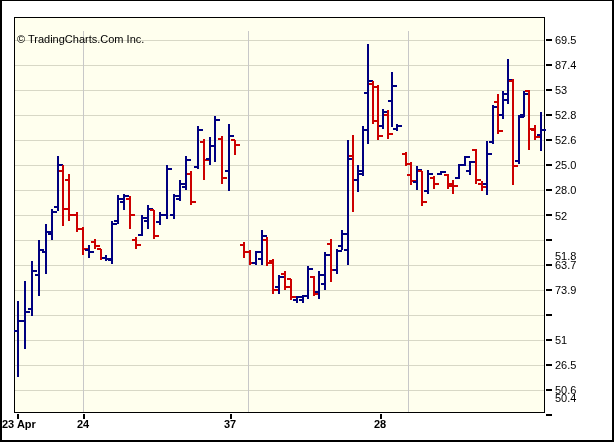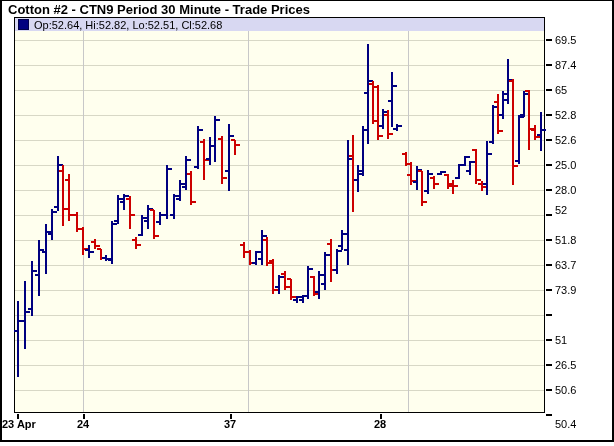--- a/index.html
+++ b/index.html
@@ -44,21 +44,20 @@
   .xtick{position:absolute;width:2px;height:5px;background:#000;}
   .xlabel{position:absolute;font-size:11px;font-weight:bold;color:#000;white-space:nowrap;}
   .bar-hl{position:absolute;width:2px;}
   .bar-tick{position:absolute;width:4px;height:2px;}
 </style>
 </head>
 <body>
 
 <div class="screen">
 
-  <div class="page-title">Cotton #2 - CTN9 Period 30 Minute - Trade Prices</div>
 
   <div class="plot" id="plot" style="background: rgb(255, 255, 238);"></div>
 
   <div id="grid-layer">
       <div class="gridline-h" style="left: 15px; top: 40px; width: 529px; background: rgb(216, 216, 198); position: absolute;"></div>
       <div class="gridline-h" style="left: 15px; top: 65px; width: 529px; background: rgb(216, 216, 198); position: absolute;"></div>
       <div class="gridline-h" style="left: 15px; top: 90px; width: 529px; background: rgb(216, 216, 198); position: absolute;"></div>
       <div class="gridline-h" style="left: 15px; top: 115px; width: 529px; background: rgb(216, 216, 198); position: absolute;"></div>
       <div class="gridline-h" style="left: 15px; top: 140px; width: 529px; background: rgb(216, 216, 198); position: absolute;"></div>
       <div class="gridline-h" style="left: 15px; top: 165px; width: 529px; background: rgb(216, 216, 198); position: absolute;"></div>
@@ -346,61 +345,58 @@
       <div class="bar-hl" style="left: 540px; top: 112px; height: 39px; background: rgb(0, 0, 128); position: absolute;"></div>
       <div class="bar-tick" style="left: 537px; top: 134px; background: rgb(0, 0, 128); position: absolute;"></div>
       <div class="bar-tick" style="left: 542px; top: 129px; background: rgb(0, 0, 128); position: absolute;"></div>
     </div>
   <div id="yaxis-layer">
       <div class="ytick" style="left: 546px; top: 39px; width: 6px; position: absolute;"></div>
       <div class="ylabel" style="left: 555px; top: 34px; position: absolute;">69.5</div>
       <div class="ytick" style="left: 546px; top: 64px; width: 6px; position: absolute;"></div>
       <div class="ylabel" style="left: 555px; top: 59px; position: absolute;">87.4</div>
       <div class="ytick" style="left: 546px; top: 89px; width: 6px; position: absolute;"></div>
-      <div class="ylabel" style="left: 555px; top: 84px; position: absolute;">65</div>
+      <div class="ylabel" style="left: 555px; top: 84px; position: absolute;">53</div>
       <div class="ytick" style="left: 546px; top: 114px; width: 6px; position: absolute;"></div>
       <div class="ylabel" style="left: 555px; top: 109px; position: absolute;">52.8</div>
       <div class="ytick" style="left: 546px; top: 139px; width: 6px; position: absolute;"></div>
       <div class="ylabel" style="left: 555px; top: 134px; position: absolute;">52.6</div>
       <div class="ytick" style="left: 546px; top: 164px; width: 6px; position: absolute;"></div>
       <div class="ylabel" style="left: 555px; top: 159px; position: absolute;">25.0</div>
       <div class="ytick" style="left: 546px; top: 189px; width: 6px; position: absolute;"></div>
       <div class="ylabel" style="left: 555px; top: 184px; position: absolute;">28.0</div>
       <div class="ytick" style="left: 546px; top: 214px; width: 6px; position: absolute;"></div>
-      <div class="ylabel" style="left: 555px; top: 204px; position: absolute;">52</div>
+      <div class="ylabel" style="left: 555px; top: 210px; position: absolute;">52</div>
       <div class="ytick" style="left: 546px; top: 239px; width: 6px; position: absolute;"></div>
-      <div class="ylabel" style="left: 555px; top: 234px; position: absolute;">51.8</div>
+      <div class="ylabel" style="left: 555px; top: 250px; position: absolute;">51.8</div>
       <div class="ytick" style="left: 546px; top: 264px; width: 6px; position: absolute;"></div>
       <div class="ylabel" style="left: 555px; top: 259px; position: absolute;">63.7</div>
       <div class="ytick" style="left: 546px; top: 289px; width: 6px; position: absolute;"></div>
       <div class="ylabel" style="left: 555px; top: 284px; position: absolute;">73.9</div>
       <div class="ytick" style="left: 546px; top: 314px; width: 6px; position: absolute;"></div>
       <div class="ylabel" style="left: 579px; top: 309px; position: absolute; padding-left: 48px;">51.2</div>
       <div class="ytick" style="left: 546px; top: 339px; width: 6px; position: absolute;"></div>
       <div class="ylabel" style="left: 555px; top: 334px; position: absolute;">51</div>
       <div class="ytick" style="left: 546px; top: 364px; width: 6px; position: absolute;"></div>
       <div class="ylabel" style="left: 555px; top: 359px; position: absolute;">26.5</div>
       <div class="ytick" style="left: 546px; top: 389px; width: 6px; position: absolute;"></div>
       <div class="ylabel" style="left: 555px; top: 384px; position: absolute;">50.6</div>
       <div class="ytick" style="left: 546px; top: 414px; width: 6px; position: absolute;"></div>
-      <div class="ylabel" style="left: 555px; top: 418px; position: absolute;">50.4</div>
+      <div class="ylabel" style="left: 555px; top: 392px; position: absolute;">50.4</div>
     </div>
   <div id="xaxis-layer">
       <div class="xtick" style="left: 17px; top: 414px; position: absolute;"></div>
       <div class="xlabel" style="top: 418px; position: absolute; font-weight: bold; left: 2px;">23 Apr</div>
       <div class="xtick" style="left: 83px; top: 414px; position: absolute;"></div>
       <div class="xlabel" style="top: 418px; position: absolute; font-weight: bold; left: 63px; width: 40px; text-align: center;">24</div>
       <div class="xtick" style="left: 230px; top: 414px; position: absolute;"></div>
       <div class="xlabel" style="top: 418px; position: absolute; font-weight: bold; left: 210px; width: 40px; text-align: center;">37</div>
       <div class="xtick" style="left: 380px; top: 414px; position: absolute;"></div>
       <div class="xlabel" style="top: 418px; position: absolute; font-weight: bold; left: 360px; width: 40px; text-align: center;">28</div>
     </div>
 
-  <div class="legend-band" id="legend-band" style="background: rgb(216, 216, 242);">
-    <span class="legend-swatch" id="legend-swatch" style="background: rgb(0, 0, 128);"></span>
-    <span>Op:52.64, Hi:52.82, Lo:52.51, Cl:52.68</span>
-  </div>
+  <div class="copyright">© TradingCharts.Com Inc.</div>
 
   <div class="frame-edge" id="edge-top"></div>
   <div class="frame-edge" id="edge-left"></div>
   <div class="frame-edge" id="edge-right"></div>
   <div class="frame-edge" id="edge-bottom"></div>
 </div>
 
 </body></html>

